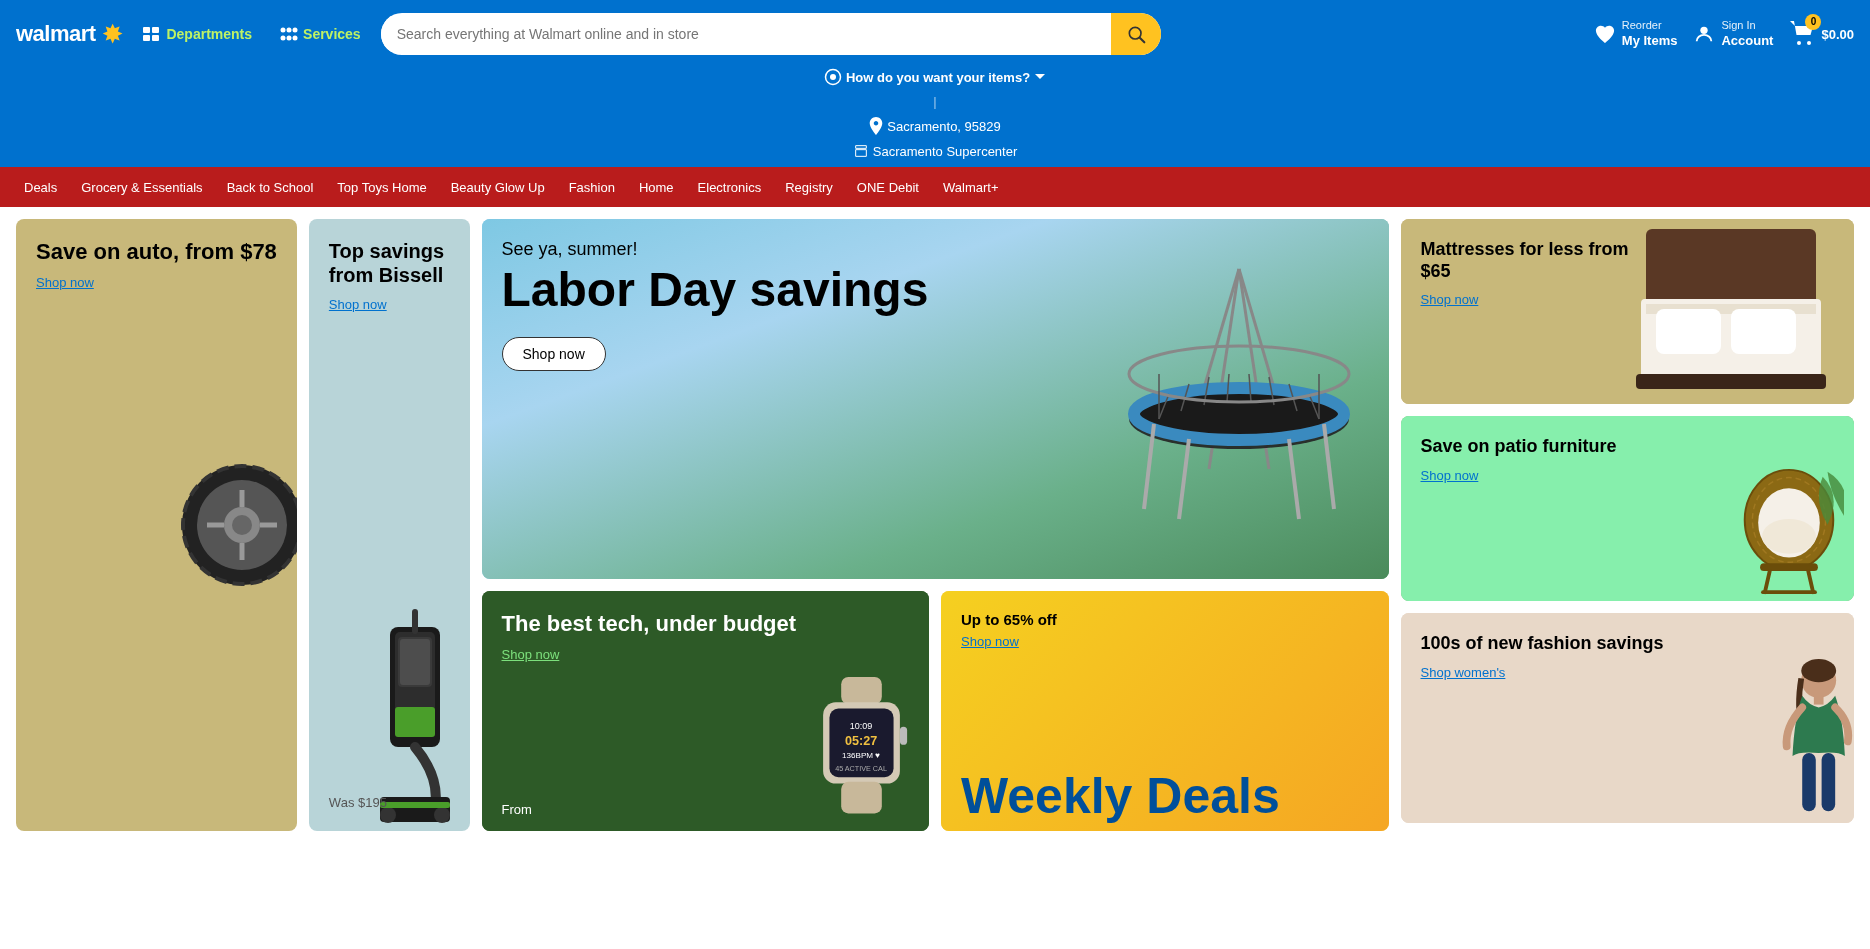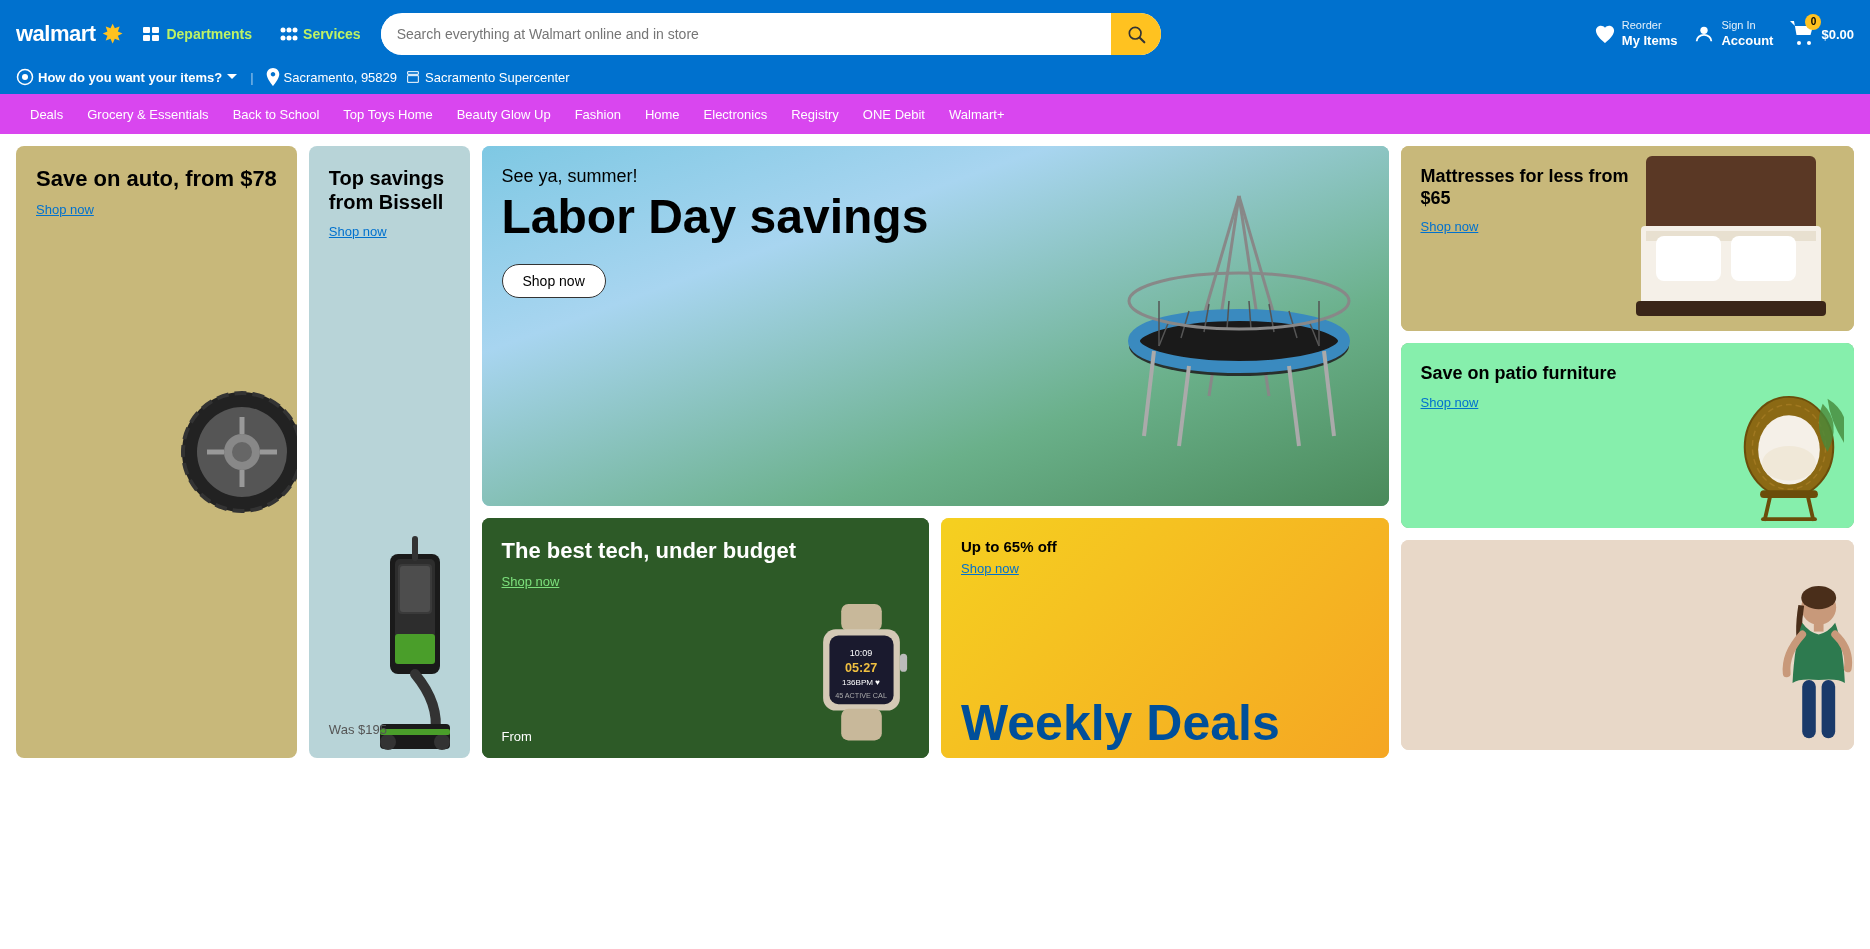--- a/index.html
+++ b/index.html
@@ -121,43 +121,44 @@
     
     .subheader {
       background: #0071ce;
       display: flex;
       align-items: center;
       padding: 0 16px 8px 16px;
       gap: 8px;
       font-size: 13px;
       color: #fff;
       flex-wrap: wrap;
+      flex-direction: column;
     }
     .delivery-selector {
       display: flex;
       align-items: center;
       gap: 4px;
       cursor: pointer;
       font-size: 13px;
       font-weight: 600;
     }
     .location-info {
       display: flex;
       align-items: center;
       gap: 4px;
       font-size: 13px;
     }
     .divider { color: rgba(255,255,255,0.6); margin: 0 4px; }
 
     
     .navbar {
-      background: #d946ef;
-      display: flex;
-      align-items: center;
-      padding: 0 30px;
+      background: #b91c1c;
+      display: flex;
+      align-items: center;
+      padding: 0 24px;
       height: 40px;
       gap: 24px;
       overflow-x: auto;
     }
     .navbar a {
       color: #fff;
       text-decoration: none;
       font-size: 13px;
       font-weight: 500;
       white-space: nowrap;
@@ -637,20 +638,24 @@
 
             <path d="M90 10 Q110 30 95 60 Q80 35 90 10Z" fill="#4a8a3a" opacity="0.8"></path>
             <path d="M95 5 Q120 20 115 55 Q98 30 95 5Z" fill="#3a7a2a" opacity="0.7"></path>
           </svg>
         </div>
       </div>
     </div>
 
     <div class="promo-card card-fashion">
       <div class="card-inner-rel" style="min-height:210px; background:#e8d8c8;">
+        <div style="z-index:2; position:relative; max-width:60%;">
+          <h2 class="promo-title" style="font-size:18px;">100s of new fashion savings</h2>
+          <span class="promo-link">Shop women's</span>
+        </div>
 
         <div style="position:absolute; right:0; bottom:0;">
           <svg class="person-svg" viewBox="0 0 90 165">
 
             <circle cx="55" cy="22" r="18" fill="#c8997a"></circle>
 
             <ellipse cx="55" cy="12" rx="18" ry="12" fill="#4a2e1a"></ellipse>
             <path d="M37 20 Q32 50 38 70" stroke="#4a2e1a" stroke-width="6" fill="none"></path>
 
             <path d="M38 38 Q30 60 28 100 Q35 95 55 97 Q75 95 82 100 Q80 60 72 38 Q65 48 55 50 Q45 48 38 38Z" fill="#2d7a4f"></path>

